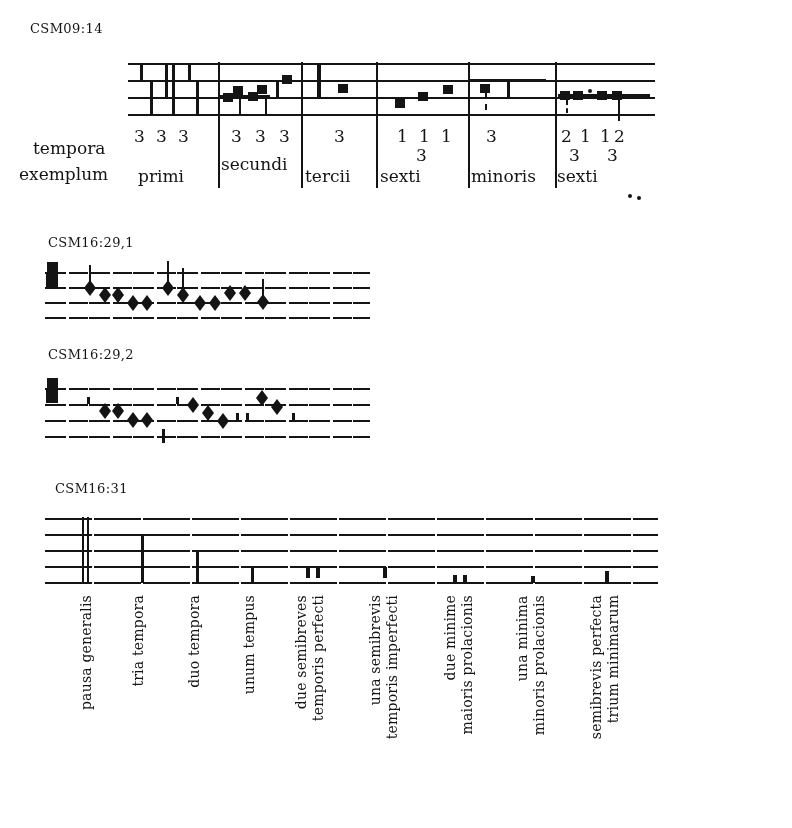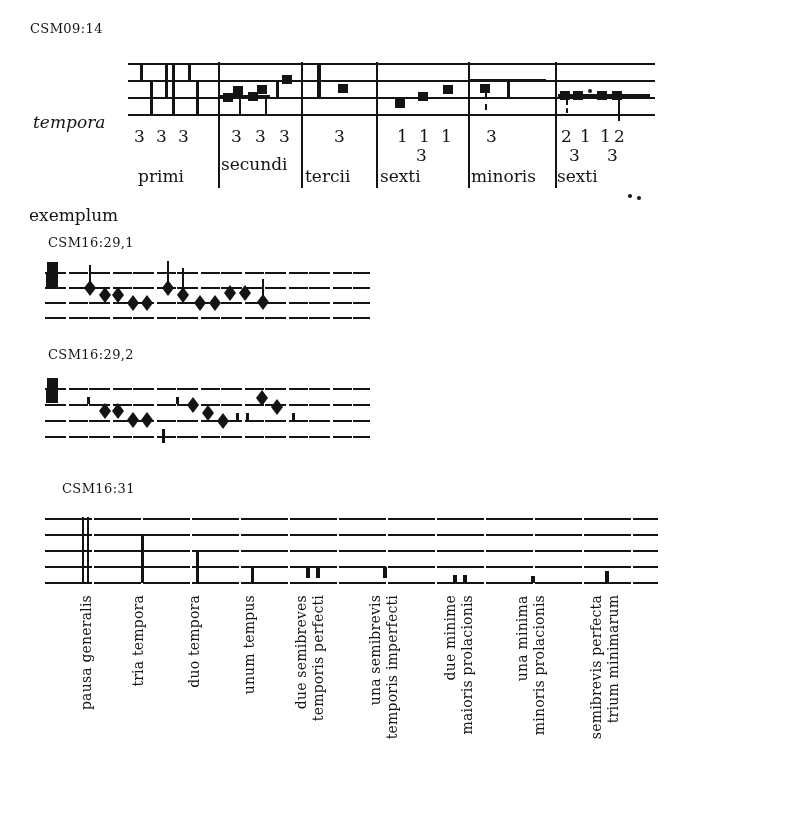--- a/index.html
+++ b/index.html
@@ -3,24 +3,24 @@
 <meta charset="utf-8">
 <style>
   html,body{margin:0;padding:0;background:#ffffff;}
   body{width:792px;height:828px;position:relative;overflow:hidden;}
   #canvas{position:absolute;left:0;top:0;width:792px;height:828px;
           font-family:"DejaVu Serif",serif;color:#141414;}
   .hdr{position:absolute;font-size:13px;letter-spacing:.4px;white-space:nowrap;}
   #h14{left:30px;top:21px;}
   #h29a{left:48px;top:235px;}
   #h29b{left:48px;top:347px;}
-  #h31{left:62px;top:481px;}
+  #h31{left:55px;top:481px;}
   .rowlab{position:absolute;font-size:17px;white-space:nowrap;}
-  #tempora{left:33px;top:112px;font-style:italic;}
-  #exemplum{left:29px;top:164px;margin-top:41px;}
+  #tempora{left:33px;top:138px;}
+  #exemplum{left:19px;top:164px;}
   .fig{position:absolute;left:0;top:0;width:0;height:0;}
   .sline{position:absolute;height:2px;background:#141414;}
   .sline.broken{background:repeating-linear-gradient(90deg,#141414 0 21px,rgba(0,0,0,0) 21px 24px,#141414 24px 43px,rgba(0,0,0,0) 43px 44px);}
   .sline.longdash{background:repeating-linear-gradient(90deg,#141414 0 47px,rgba(0,0,0,0) 47px 49px);}
   .vstroke{position:absolute;background:#141414;}
   .dstem{position:absolute;width:0;border-left:2px dashed #141414;}
   .inkrect{position:absolute;background:#141414;}
   .breve{position:absolute;width:10px;height:9px;background:#141414;}
   .diamond{position:absolute;width:12px;height:16px;background:#141414;
            clip-path:polygon(50% 0,100% 50%,50% 100%,0 50%);}

